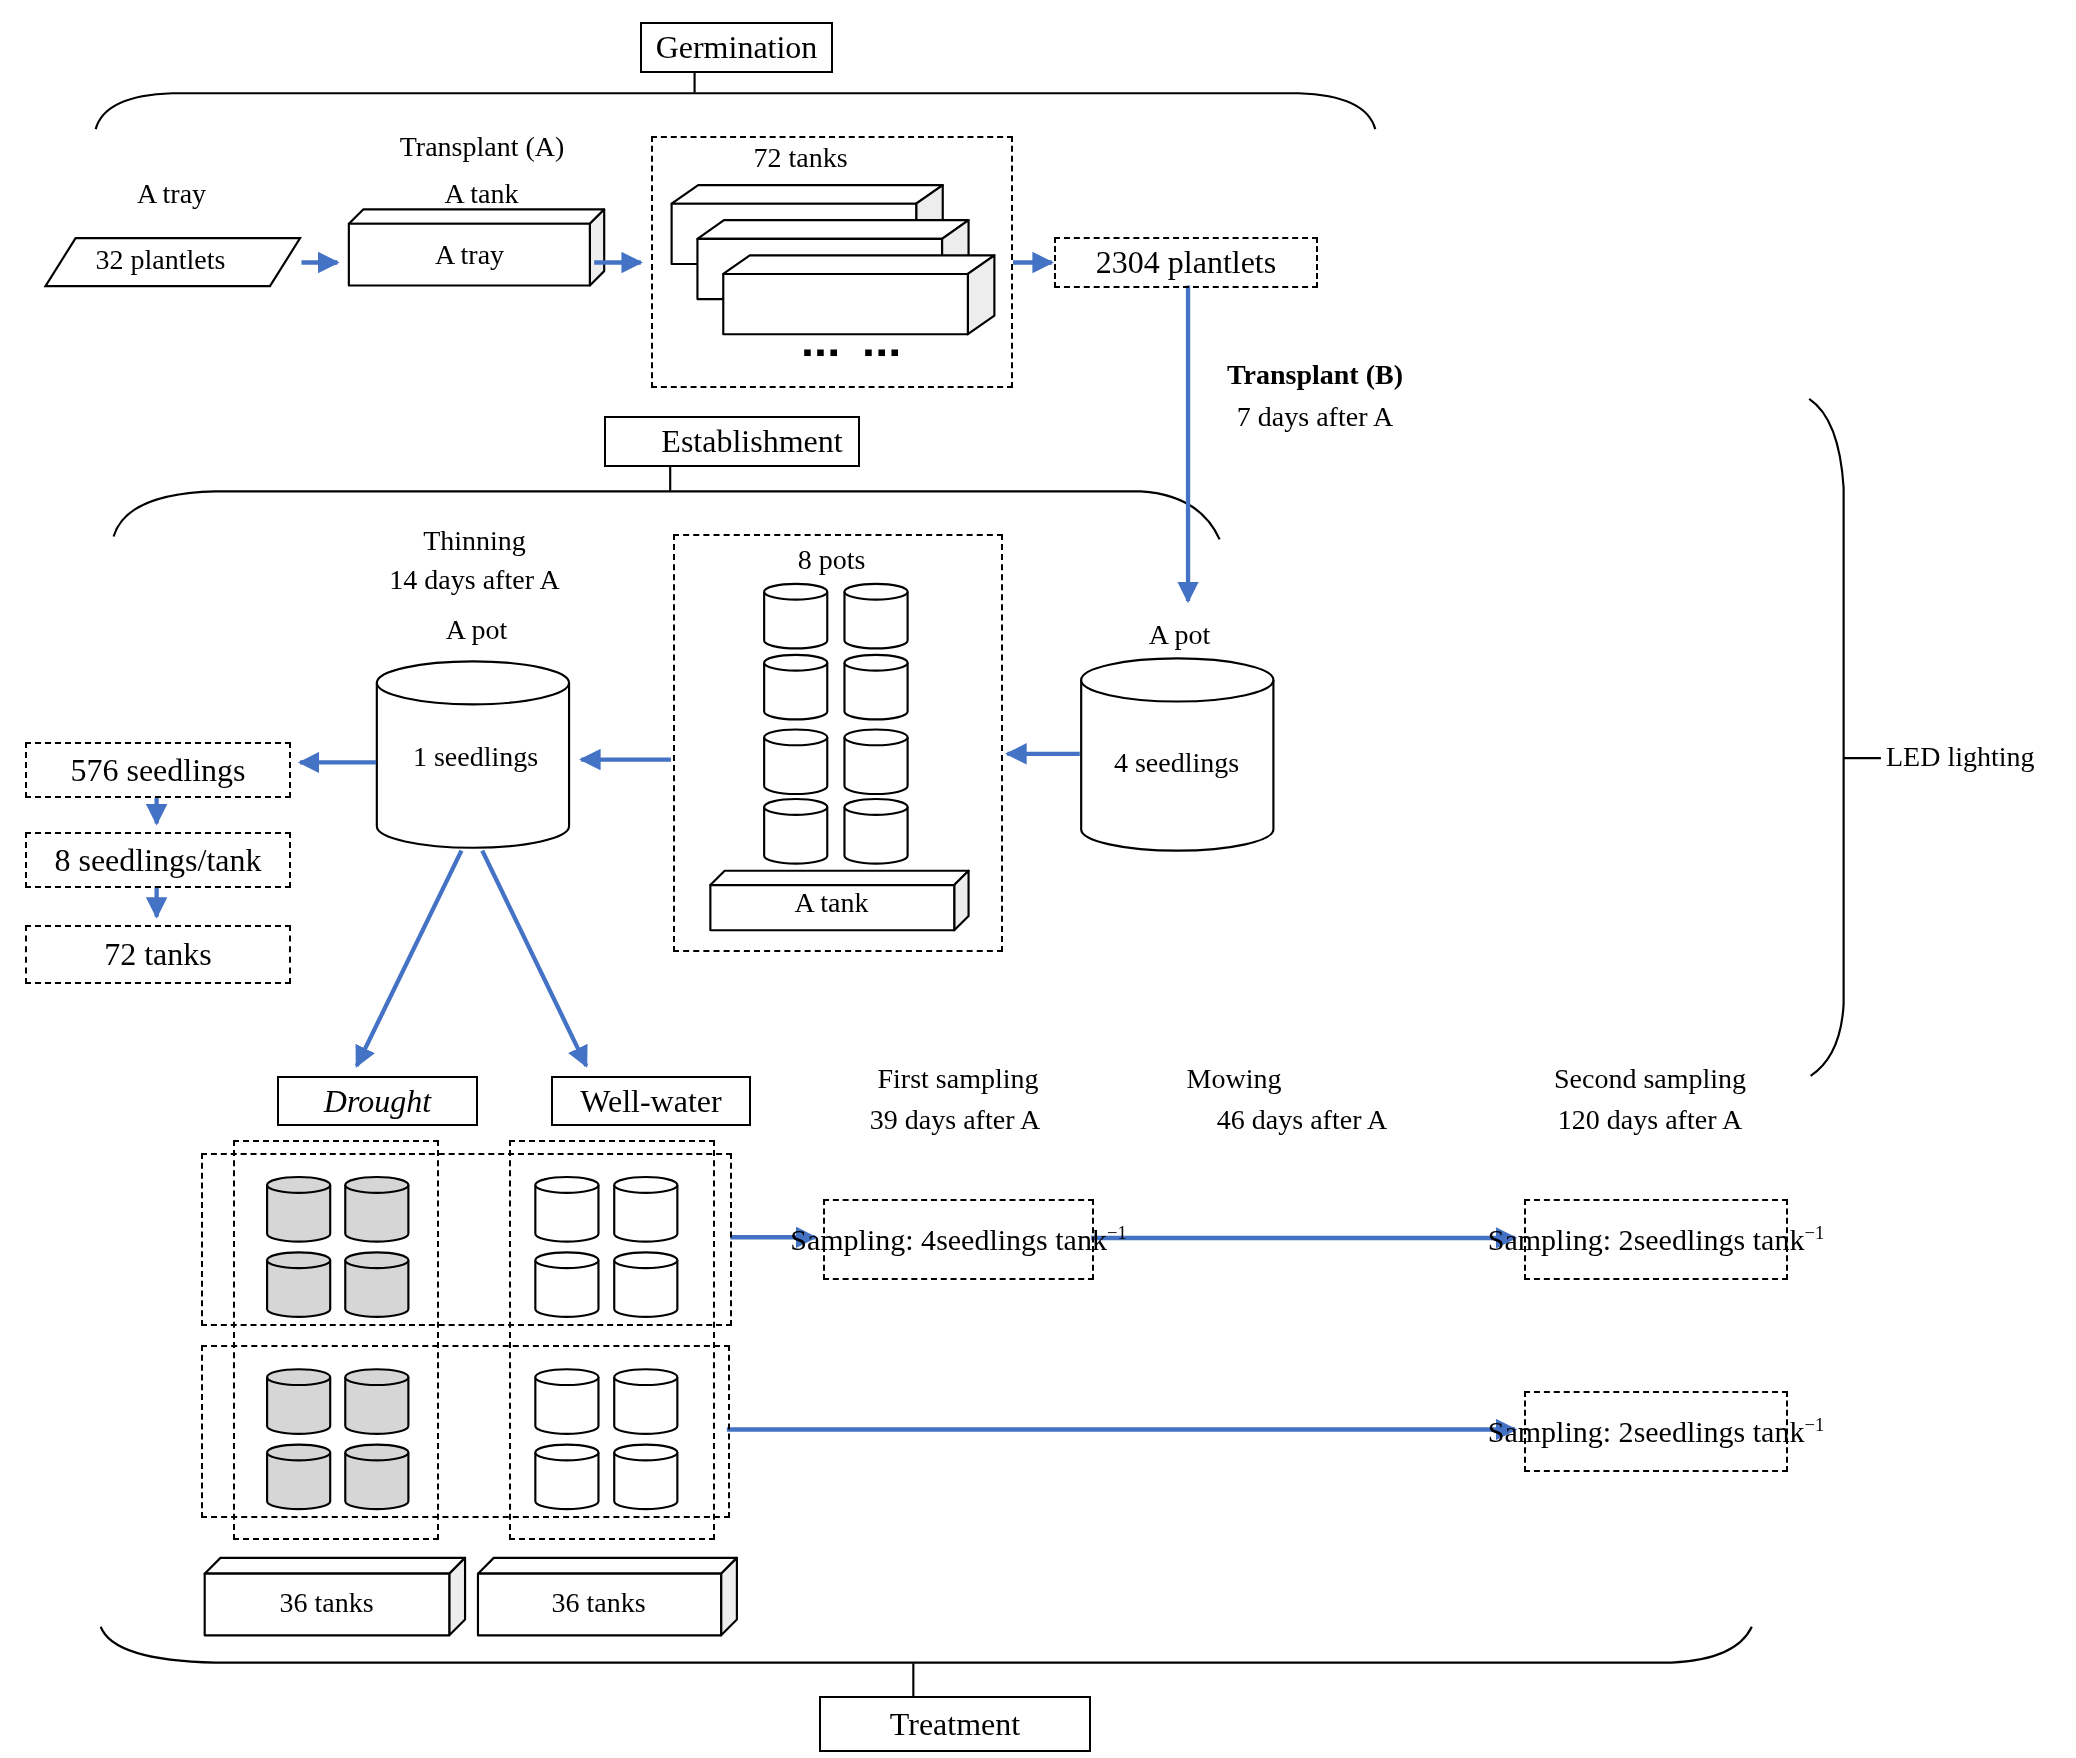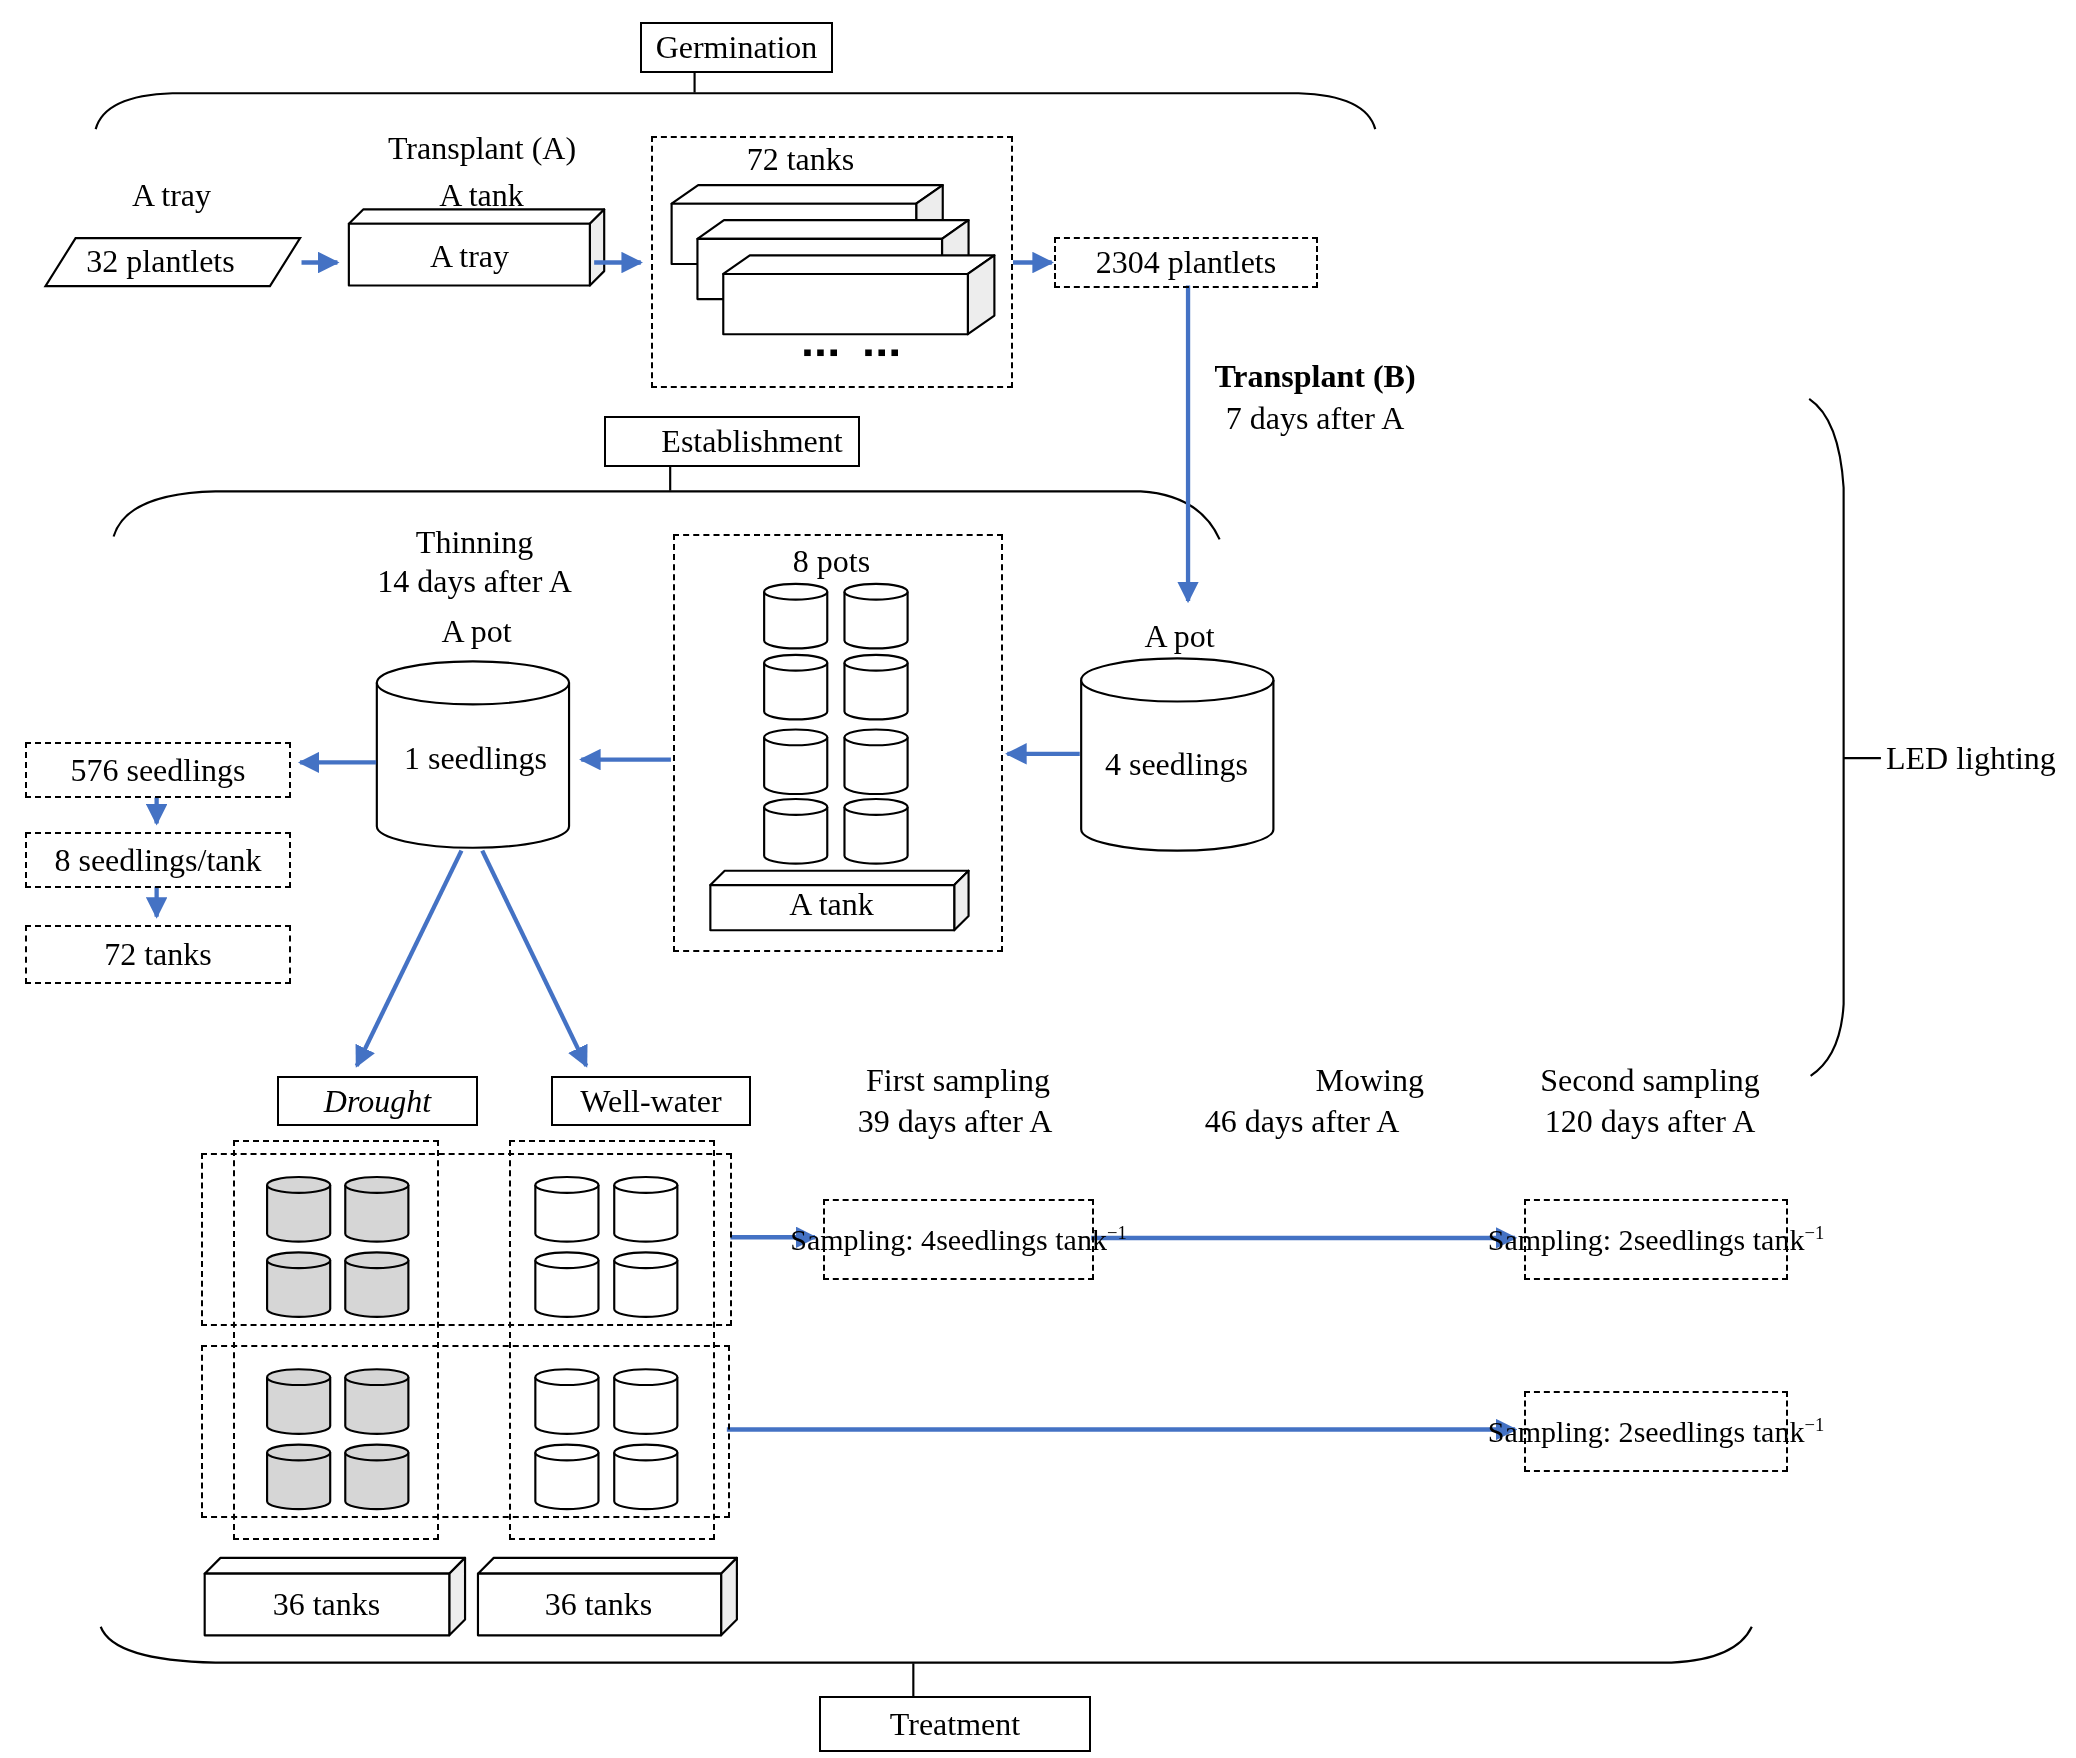--- a/index.html
+++ b/index.html
@@ -3,21 +3,21 @@
 <meta charset="utf-8">
 <style>
   html,body { margin:0; padding:0; }
   body {
     width:2077px; height:1758px; position:relative; background:#ffffff;
     font-family:"Liberation Serif", serif; color:#000;
   }
   svg.shapes { position:absolute; left:0; top:0; z-index:1; }
   .lbl {
     position:absolute; z-index:3; text-align:center;
-    font-size:32px; line-height:1.05; white-space:nowrap;
+    font-size:28px; line-height:1.05; white-space:nowrap;
   }
   .box {
     position:absolute; z-index:2; border:2.2px solid #000; background:#fff;
     display:flex; align-items:center; justify-content:center;
     font-size:32px; white-space:nowrap;margin-left:40px;
   }
   .dbox {
     position:absolute; z-index:2; border:2.2px dashed #000; background:transparent;
     display:flex; align-items:center; justify-content:center;
     font-size:32px; white-space:nowrap;
@@ -209,21 +209,21 @@
   <span>Well-water</span>
 </div>
 
 <div class="container-dashed" style="left:233px; top:1140px; width:202px; height:396px;"></div>
 <div class="container-dashed" style="left:509px; top:1140px; width:202px; height:396px;"></div>
 <div class="container-dashed" style="left:201px; top:1153px; width:527px; height:169px;"></div>
 <div class="container-dashed" style="left:201px; top:1345px; width:525px; height:169px;"></div>
 
 <div class="lbl" style="left:836px; top:1064px; width:244px;">First sampling</div>
 <div class="lbl" style="left:833px; top:1105px; width:244px;">39 days after A</div>
-<div class="lbl" style="left:1180px; top:1064px; width:244px;text-align:right;">Mowing</div>
+<div class="lbl" style="left:1112px; top:1064px; width:244px;">Mowing</div>
 <div class="lbl" style="left:1180px; top:1105px; width:244px;">46 days after A</div>
 <div class="lbl" style="left:1521px; top:1064px; width:258px;">Second sampling</div>
 <div class="lbl" style="left:1521px; top:1105px; width:258px;">120 days after A</div>
 
 <div class="dbox samp" style="left:823px; top:1199px; width:267px; height:77px;">
   <span class="l">Sampling: 4</span>
   <span class="l"><span>seedlings tank</span><sup>−1</sup></span>
 </div>
 <div class="dbox samp" style="left:1524px; top:1199px; width:260px; height:77px;">
   <span class="l">Sampling: 2</span>

